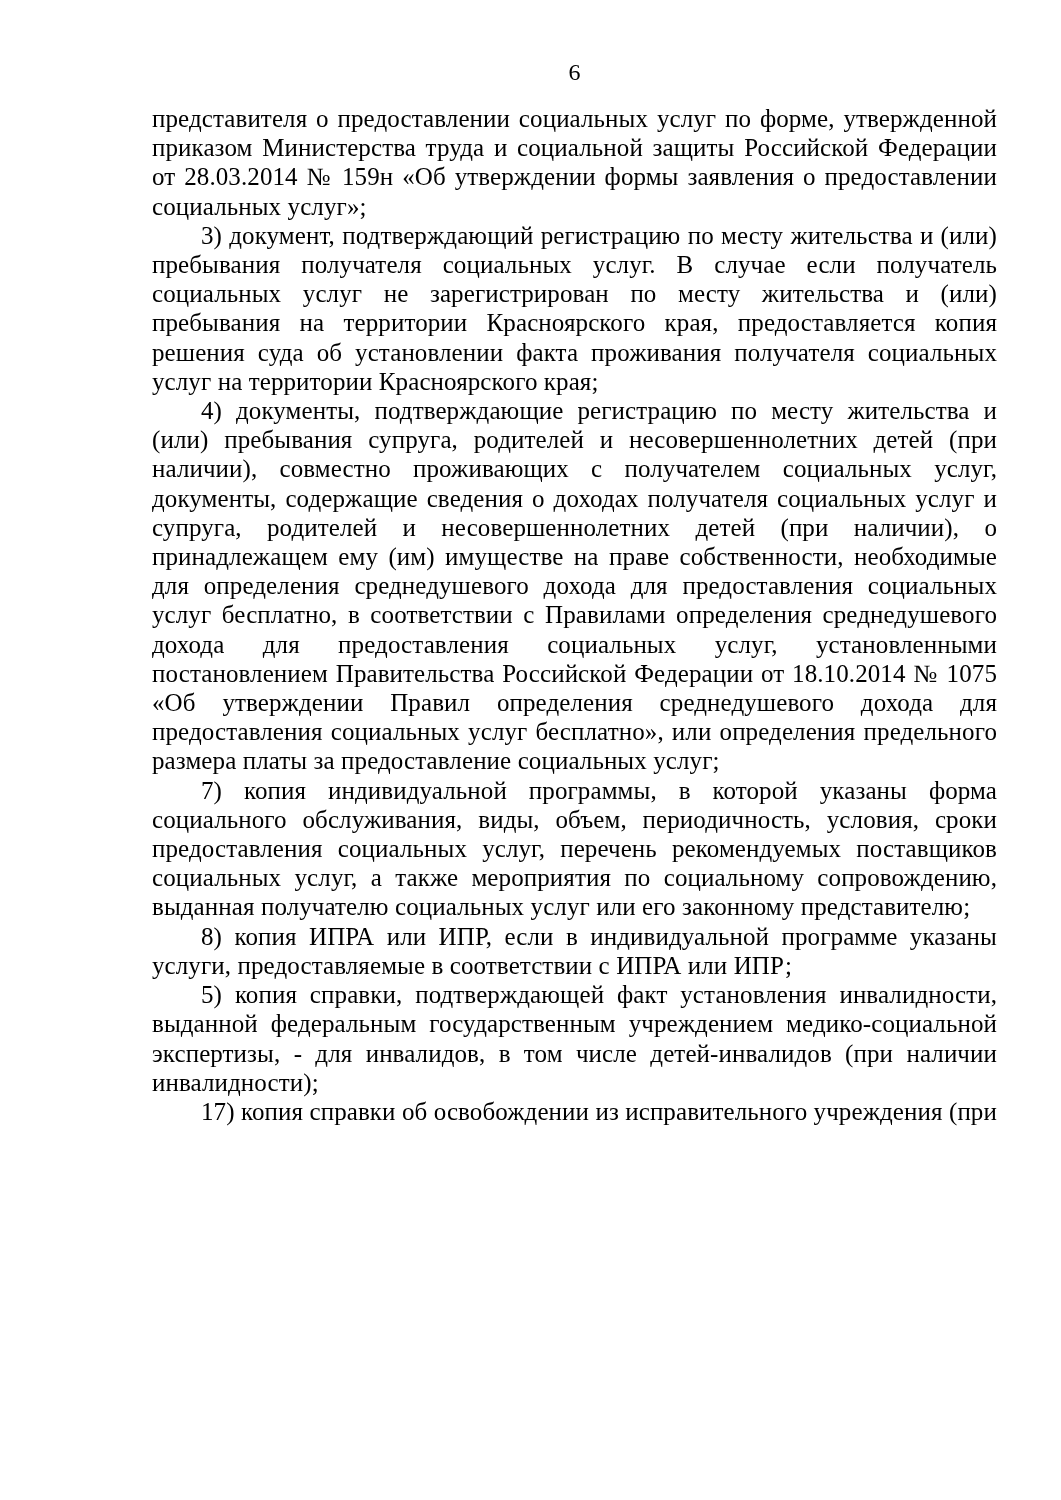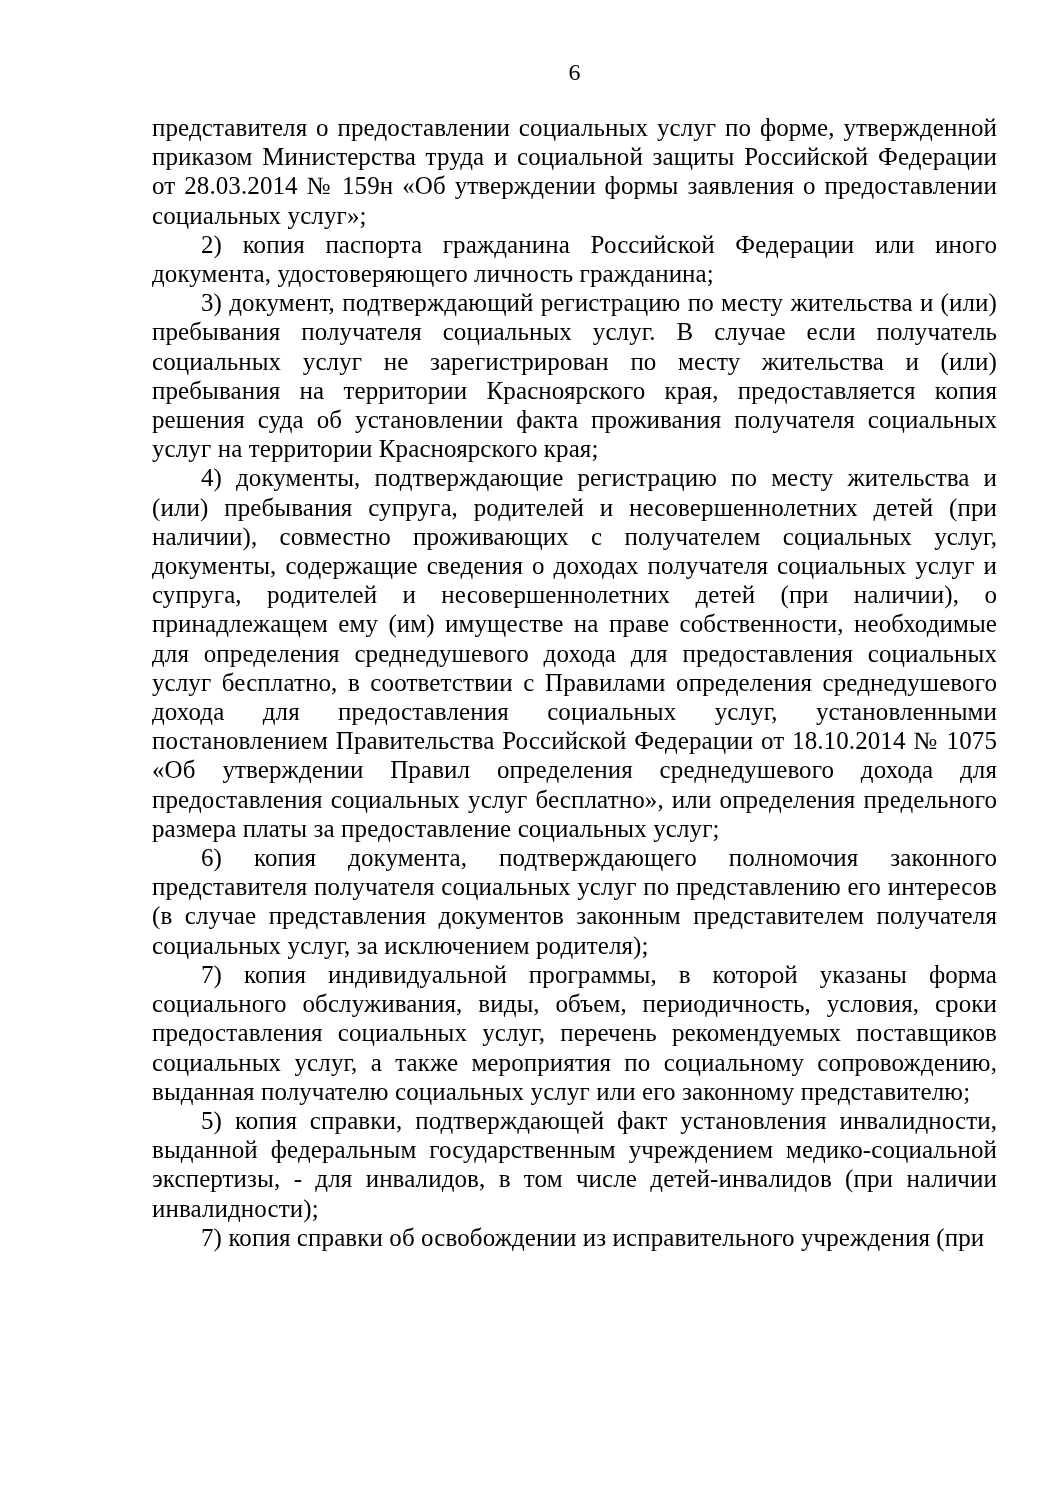--- a/index.html
+++ b/index.html
@@ -20,21 +20,21 @@
     position: absolute;
     top: 60px;
     left: 152px;
     width: 845px;
     text-align: center;
     font-size: 24px;
     line-height: 24px;
   }
   .body-text {
     position: absolute;
-    top: 113px;
+    top: 104px;
     left: 152px;
     width: 845px;
     font-size: 25px;
     line-height: 29.2px;
     text-align: justify;
     letter-spacing: 0.1px;
   }
   .body-text p {
     margin: 0;
     padding: 0;
@@ -45,22 +45,21 @@
 </style>
 </head>
 <body>
 
 <div class="page">
 
   <div class="page-number">6</div>
 
   <div class="body-text">
     <p>представителя о предоставлении социальных услуг по форме, утвержденной приказом Министерства труда и социальной защиты Российской Федерации от 28.03.2014 № 159н «Об утверждении формы заявления о предоставлении социальных услуг»;</p>
-    <p class="indent">2) копия паспорта гражданина Российской Федерации или иного документа, удостоверяющего личность гражданина;</p>
     <p class="indent">3) документ, подтверждающий регистрацию по месту жительства и (или) пребывания получателя социальных услуг. В случае если получатель социальных услуг не зарегистрирован по месту жительства и (или) пребывания на территории Красноярского края, предоставляется копия решения суда об установлении факта проживания получателя социальных услуг на территории Красноярского края;</p>
     <p class="indent">4) документы, подтверждающие регистрацию по месту жительства и (или) пребывания супруга, родителей и несовершеннолетних детей (при наличии), совместно проживающих с получателем социальных услуг, документы, содержащие сведения о доходах получателя социальных услуг и супруга, родителей и несовершеннолетних детей (при наличии), о принадлежащем ему (им) имуществе на праве собственности, необходимые для определения среднедушевого дохода для предоставления социальных услуг бесплатно, в соответствии с Правилами определения среднедушевого дохода для предоставления социальных услуг, установленными постановлением Правительства Российской Федерации от 18.10.2014 № 1075 «Об утверждении Правил определения среднедушевого дохода для предоставления социальных услуг бесплатно», или определения предельного размера платы за предоставление социальных услуг;</p>
-    <p class="indent">6) копия документа, подтверждающего полномочия законного представителя получателя социальных услуг по представлению его интересов (в случае представления документов законным представителем получателя социальных услуг, за исключением родителя);</p>
     <p class="indent">7) копия индивидуальной программы, в которой указаны форма социального обслуживания, виды, объем, периодичность, условия, сроки предоставления социальных услуг, перечень рекомендуемых поставщиков социальных услуг, а также мероприятия по социальному сопровождению, выданная получателю социальных услуг или его законному представителю;</p>
+    <p class="indent">8) копия ИПРА или ИПР, если в индивидуальной программе указаны услуги, предоставляемые в соответствии с ИПРА или ИПР;</p>
     <p class="indent">5) копия справки, подтверждающей факт установления инвалидности, выданной федеральным государственным учреждением медико-социальной экспертизы, - для инвалидов, в том числе детей-инвалидов (при наличии инвалидности);</p>
-    <p class="indent">7) копия справки об освобождении из исправительного учреждения (при</p>
+    <p class="indent">17) копия справки об освобождении из исправительного учреждения (при</p>
   </div>
 
 </div>
 
 </body></html>

